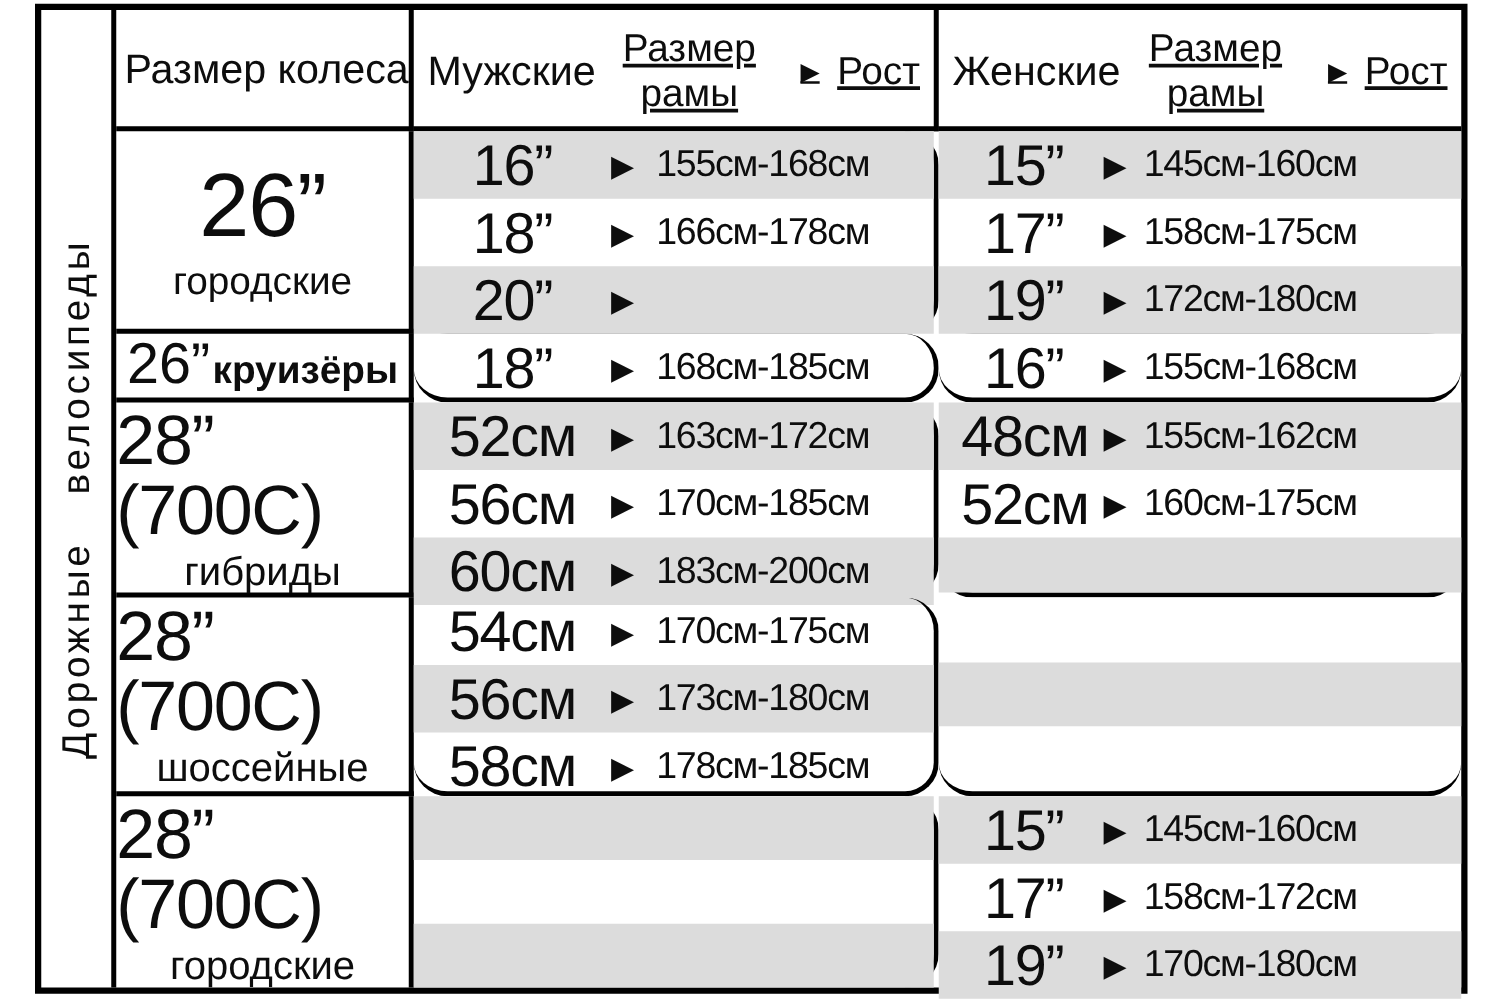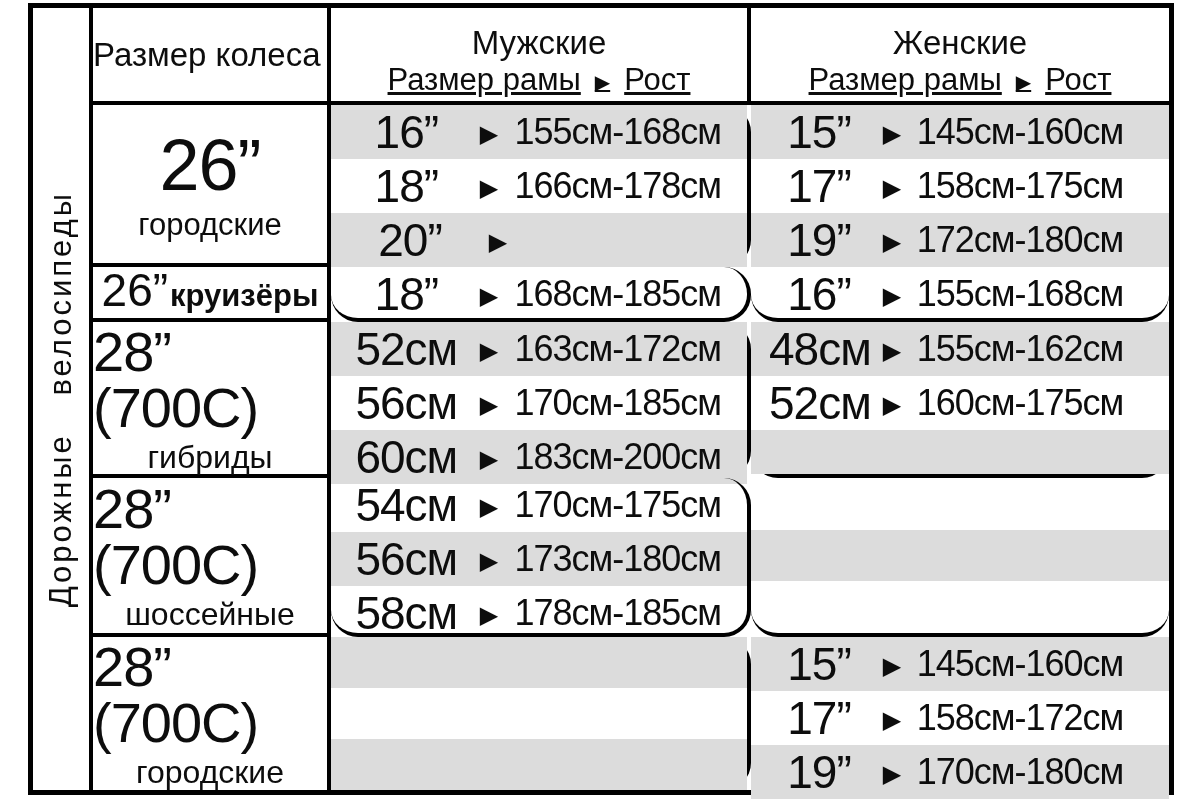--- a/index.html
+++ b/index.html
@@ -28,23 +28,23 @@
   
   .main{
     flex:1 1 auto;display:grid;
     grid-template-columns:238px 420px 1fr;
     grid-template-rows:97px 162px 55px 156px 159px 1fr;
   }
   .cell{box-sizing:border-box;min-width:0;min-height:0;}
   .br{border-right:4px solid var(--line);}
   .bb{border-bottom:4px solid var(--line);}
   
-  .wheel-head{display:flex;align-items:center;justify-content:flex-start;font-size:33px;}
+  .wheel-head{display:flex;align-items:center;justify-content:flex-end;font-size:33px;}
   .gender-head{
-    display:flex;flex-direction:column;align-items:center;justify-content:space-between;
+    display:flex;flex-direction:row;align-items:center;justify-content:space-between;
     padding:16px 11px 12px;
   }
   .g-title{font-size:33px;text-align:center;}
   .g-sub{font-size:31px;text-align:center;display:flex;align-items:center;gap:14px;text-decoration:underline;}
   .sub-arrow{font-size:20px;line-height:1;padding-top:3px;}
   
   .glabel{display:flex;flex-direction:column;align-items:center;justify-content:center;line-height:1;}
   .glabel .type{font-size:31px;}
   .g1 .wheel{font-size:72px;letter-spacing:-1px;}
   .g1 .type{margin-top:8px;}
@@ -52,21 +52,21 @@
   .g2 .wheel{font-size:46px;}
   .g2 .type{margin-left:2px;font-weight:bold;}
   .g345 .wheel{font-size:56px;letter-spacing:-1px;}
   .g345 .type{font-size:32px;margin-top:5px;}
   
   .rows-cell{display:flex;flex-direction:column;border-radius:27px;}
   .band{flex:1 1 0;display:flex;align-items:center;padding-left:18px;}
   .band.shaded{background:var(--stripe);}
   .frame{width:122px;text-align:center;font-size:46px;letter-spacing:-1px;white-space:nowrap;}
   .arrow{width:54px;text-align:center;font-size:24px;line-height:1;padding-top:4px;}
-  .range{flex:1;text-align:center;font-size:36px;letter-spacing:-1px;padding-right:26px;white-space:nowrap;}
+  .range{flex:1;text-align:left;font-size:30px;letter-spacing:-1px;padding-right:26px;white-space:nowrap;}
   .w .frame{width:100px;}
   .w .arrow{width:46px;}
   .w .range{padding-right:44px;}
 </style>
 </head>
 <body style="background: rgb(255, 255, 255);">
 
 <div class="table-wrap">
 
   <div class="side-cell">

